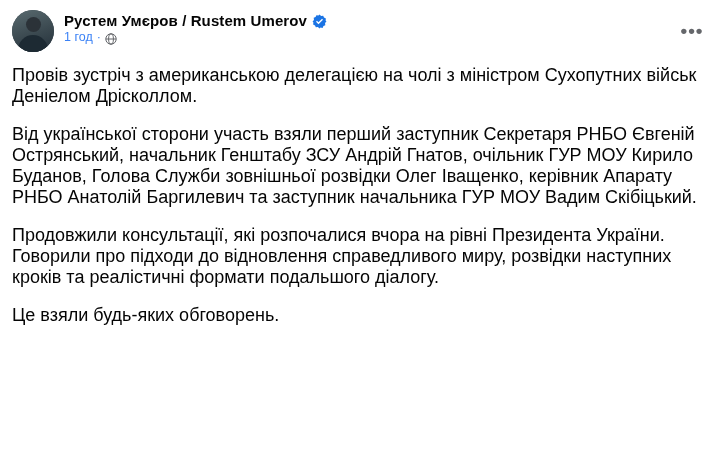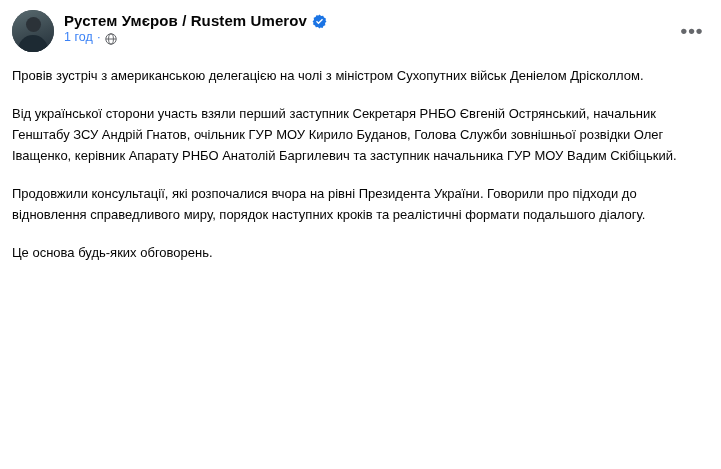--- a/index.html
+++ b/index.html
@@ -118,21 +118,21 @@
   }
   .more-button .dots {
     font-size: 19px;
     line-height: 10px;
     letter-spacing: 1px;
     font-weight: bold;
     color: #65676b;
   }
   .post-body {
     margin-top: 9px;
-    font-size: 13px;
+    font-size: 18px;
     line-height: 21px;
     color: #050505;
   }
   .post-body p {
     margin: 0 0 17px 0;
   }
   .post-body p:last-child {
     margin-bottom: 0;
   }
 </style>
@@ -173,17 +173,17 @@
     </div>
 
     <div class="more-button">
       <span class="dots">•••</span>
     </div>
   </div>
 
   <div class="post-body">
     <p>Провів зустріч з американською делегацією на чолі з міністром Сухопутних військ Деніелом Дрісколлом.</p>
     <p>Від української сторони участь взяли перший заступник Секретаря РНБО Євгеній Острянський, начальник Генштабу ЗСУ Андрій Гнатов, очільник ГУР МОУ Кирило Буданов, Голова Служби зовнішньої розвідки Олег Іващенко, керівник Апарату РНБО Анатолій Баргилевич та заступник начальника ГУР МОУ Вадим Скібіцький.</p>
-    <p>Продовжили консультації, які розпочалися вчора на рівні Президента України. Говорили про підходи до відновлення справедливого миру, порядок наступних кроків та реалістичні формати подальшого діалогу.</p>
-    <p>Це основа будь-яких обговорень.</p>
+    <p>Продовжили консультації, які розпочалися вчора на рівні Президента України. Говорили про підходи до відновлення справедливого миру, розвідки наступних кроків та реалістичні формати подальшого діалогу.</p>
+    <p>Це взяли будь-яких обговорень.</p>
   </div>
 
 </div>
 
 </body></html>

